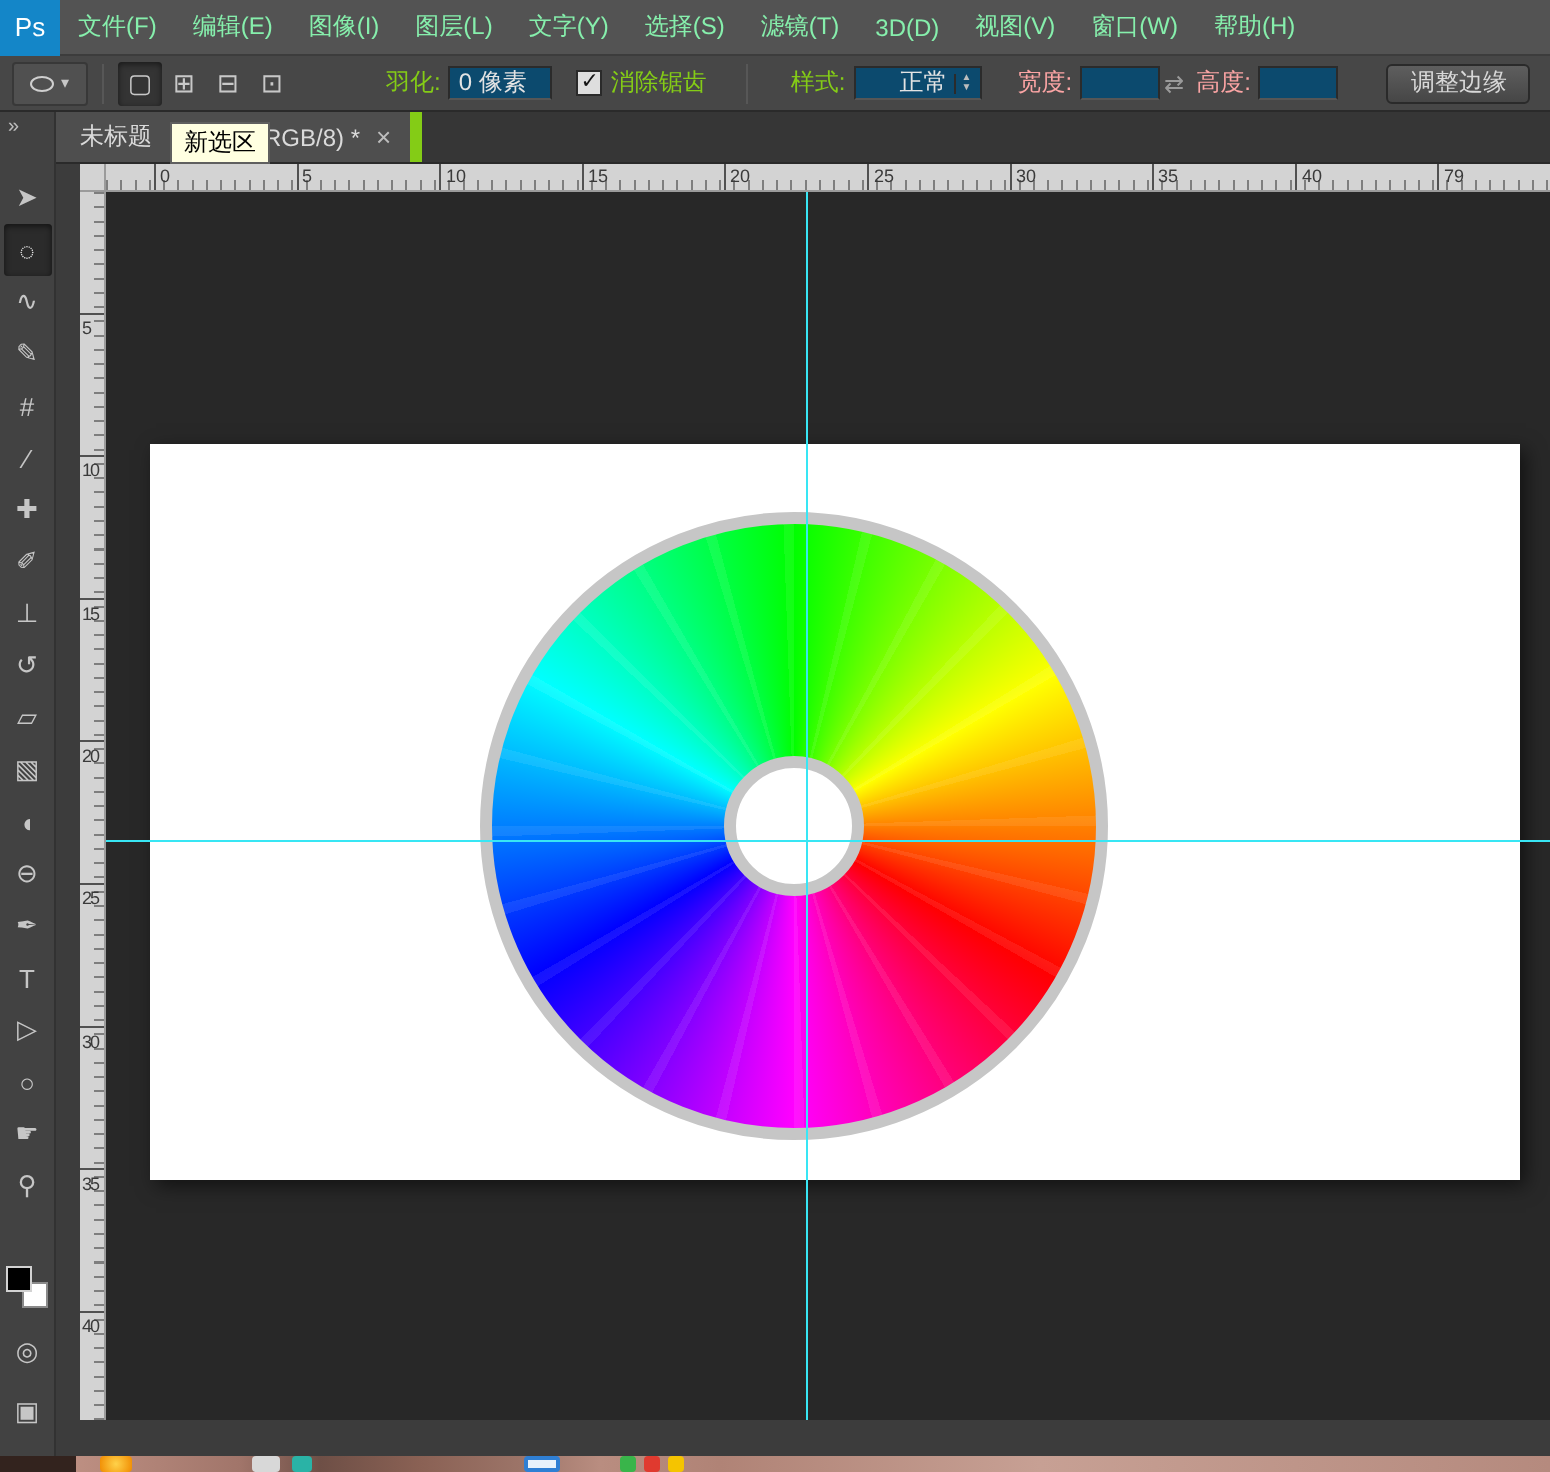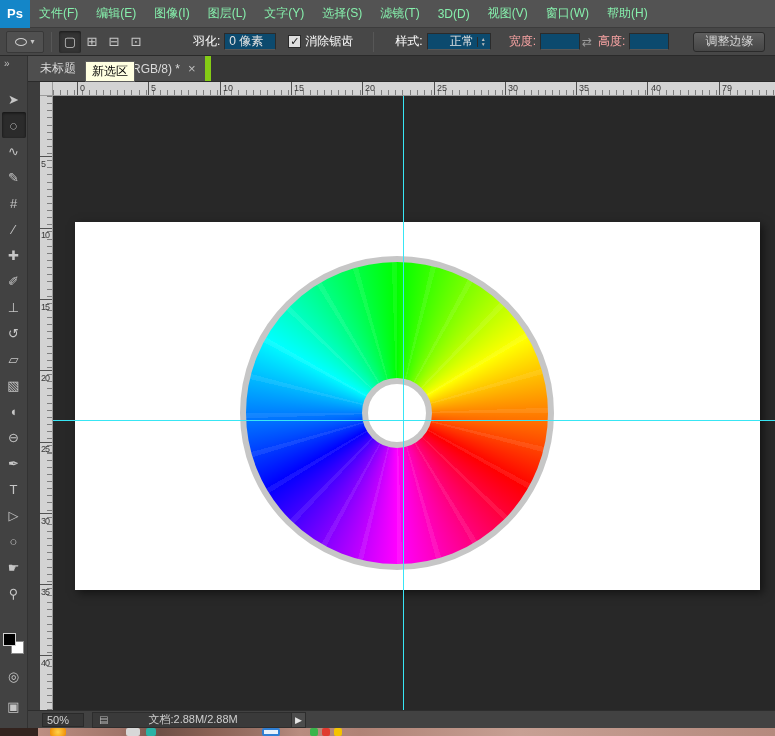--- a/index.html
+++ b/index.html
@@ -1,32 +1,32 @@
 <!DOCTYPE html>
 <html><head>
 <meta charset="utf-8">
 <style>
   *{margin:0;padding:0;box-sizing:border-box}
   html,body{width:775px;height:736px;overflow:hidden}
   body{position:relative;background:#282828;font-family:"Liberation Sans","DejaVu Sans",sans-serif;font-size:12px;color:#dcdcdc}
 
   
   .menubar{position:absolute;left:0;top:0;width:775px;height:28px;background:#535353;border-bottom:1px solid #3c3c3c;display:flex;align-items:center}
-  .pslogo{width:30px;height:28px;background:#1486c8;color:#fff;font-weight:bold;font-size:13px;display:flex;align-items:center;justify-content:center}
+  .pslogo{width:30px;height:28px;background:#1486c8;color:#fff;font-weight:normal;font-size:13px;display:flex;align-items:center;justify-content:center}
   .menuitem{padding:0 9px;height:100%;display:flex;align-items:center;color:#86efac;cursor:default}
 
   
   .optionsbar{position:absolute;left:0;top:28px;width:775px;height:28px;background:#474747;border-bottom:1px solid #2a2a2a;display:flex;align-items:center;overflow:hidden}
   .presetbtn{margin-left:6px;width:38px;height:22px;border:1px solid #383838;border-radius:2px;background:#505050;display:flex;align-items:center;justify-content:center;gap:3px}
   .ellipse-glyph{width:12px;height:8px;border:1px solid #cfcfcf;border-radius:50%}
   .caret{font-size:8px;color:#c6c6c6}
   .vsep{width:1px;height:20px;background:#353535;border-right:1px solid #575757;margin:0 7px}
   .modebtn{width:22px;height:22px;display:flex;align-items:center;justify-content:center;color:#c8c8c8;font-size:13px;border-radius:2px}
   .modebtn.active{background:#343434;box-shadow:inset 0 1px 3px rgba(0,0,0,.55)}
-  .lbl{color:#ffffff;margin:0 4px;white-space:nowrap}
+  .lbl{color:#84cc16;margin:0 4px;white-space:nowrap}
   .lbl.dim{color:#fca5a5}
   .field{height:17px;background:#0c4a6e;border:1px solid #2b2b2b;border-bottom-color:#565656;color:#e3e3e3;display:flex;align-items:center;padding:0 4px;white-space:nowrap}
   .f-feather{width:52px}
   .f-dim{width:40px}
   .combo{width:64px;justify-content:flex-end}
   .spinners{display:flex;flex-direction:column;align-items:center;font-size:5px;line-height:5px;color:#bdbdbd;border-left:1px solid #2b2b2b;padding-left:3px;margin-left:3px}
   .checkbox{width:13px;height:13px;background:#dedede;border:1px solid #2a2a2a;color:#141414;font-size:11px;line-height:11px;text-align:center;margin-left:12px}
   .linkicon{color:#9a9a9a;margin:0 2px}
   .refinebtn{margin-left:24px;height:20px;padding:0 11px;border:1px solid #2a2a2a;border-radius:3px;background:linear-gradient(#5e5e5e,#464646);color:#d8d8d8;display:flex;align-items:center;white-space:nowrap;flex:none}
 
@@ -275,28 +275,20 @@
   <div class="canvasarea">
     <div class="document">
       <div class="wheel">
         <div class="hole"></div>
       </div>
     </div>
     <div class="vguide"></div>
     <div class="hguide"></div>
   </div>
 
-  <div class="statusbar">
-    <div class="zoomfield">50%</div>
-    <div class="statuspanel">
-      <span class="status-icon">▤</span>
-      <span class="docinfo">文档:2.88M/2.88M</span>
-      <span class="expandbtn">▶</span>
-    </div>
-  </div>
 </div>
 
 <div class="taskbar">
   <span class="tb-icon" style="left:50px;width:16px;background:radial-gradient(circle,#ffd24a,#f08a00)"></span>
   <span class="tb-icon" style="left:126px;width:14px;background:#d8d8d8"></span>
   <span class="tb-icon" style="left:146px;width:10px;background:#2ab3a6"></span>
   <span class="tb-icon" style="left:262px;width:18px;background:#e8f2fb;border:2px solid #2f7fd4"></span>
   <span class="tb-icon" style="left:310px;width:8px;background:#39b54a"></span>
   <span class="tb-icon" style="left:322px;width:8px;background:#e03a2f"></span>
   <span class="tb-icon" style="left:334px;width:8px;background:#f5c400"></span>

